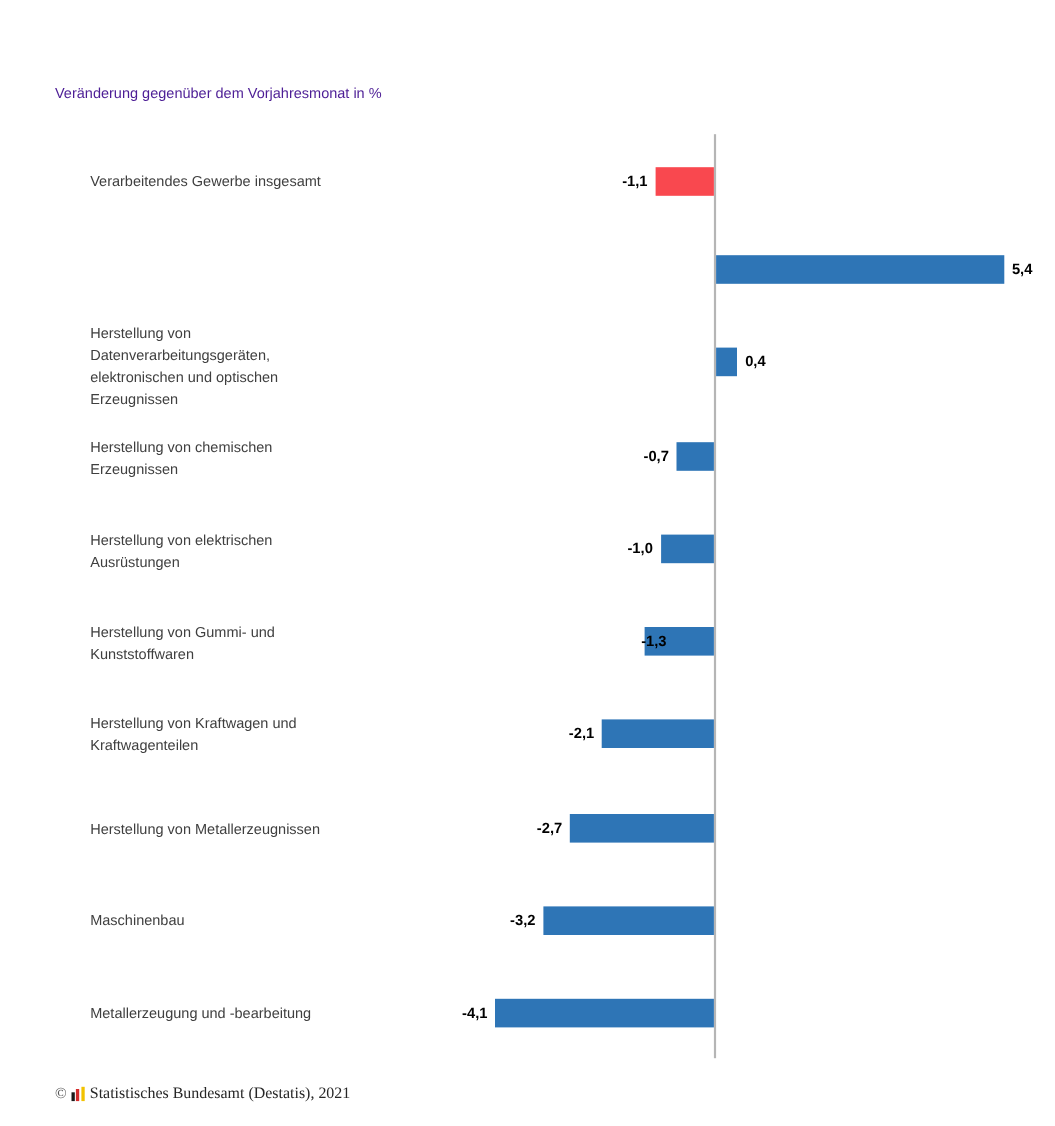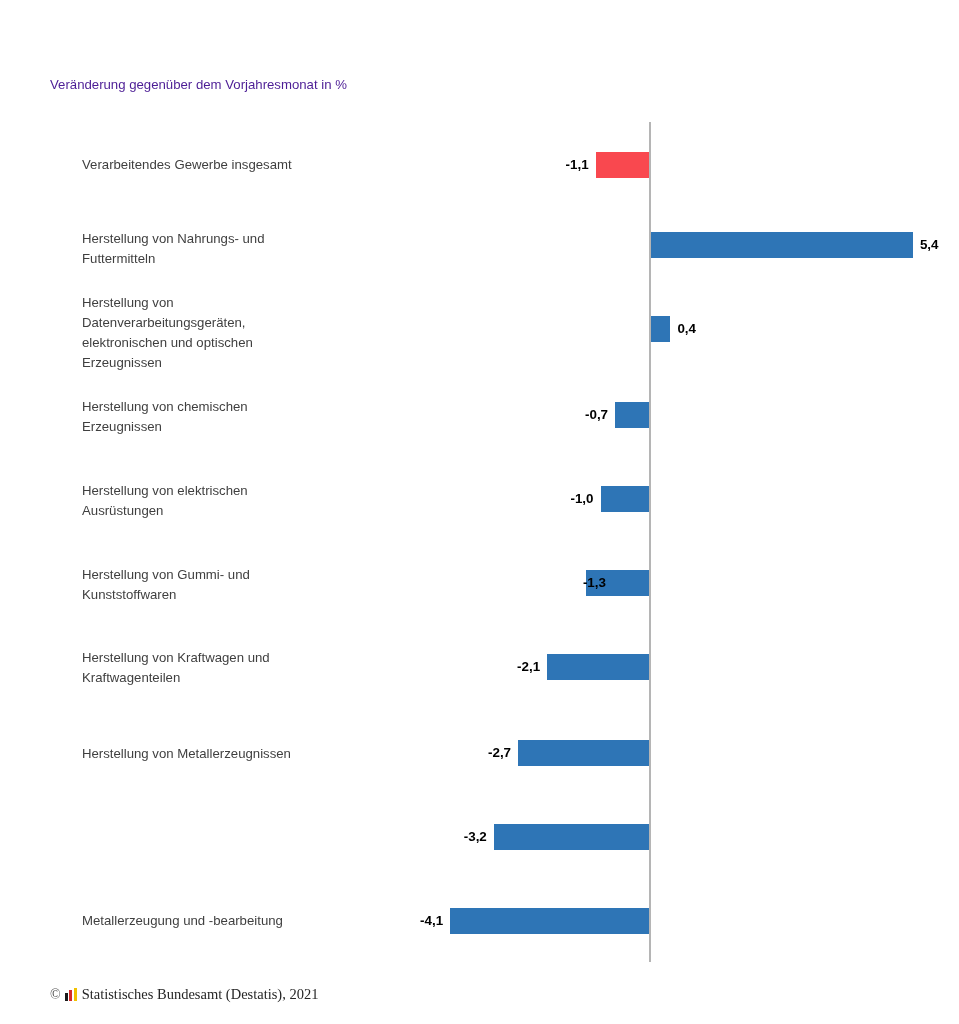--- a/index.html
+++ b/index.html
@@ -147,22 +147,20 @@
 
   <div class="plot-area">
     <div class="zero-axis"></div>
     <div id="rows-container">
         <div class="bar-row" style="top: 152px;">
           <div class="cat-label" style="top: 3px;">Verarbeitendes Gewerbe insgesamt</div>
           <div class="bar highlight" style="width: 53.35px; background: rgb(249, 72, 79); left: 563.65px;"></div>
           <div class="val-label left" style="right: 402.35px;">-1,1</div>
         </div>
         <div class="bar-row" style="top: 232px;">
-          <div class="cat-label" style="top: -3px;">Herstellung von Nahrungs- und
-Futtermitteln</div>
           <div class="bar pos" style="width: 261.9px; background: rgb(46, 117, 182); left: 619px;"></div>
           <div class="val-label right" style="left: 887.9px;">5,4</div>
         </div>
         <div class="bar-row" style="top: 316px;">
           <div class="cat-label" style="top: -23px;">Herstellung von
 Datenverarbeitungsgeräten,
 elektronischen und optischen
 Erzeugnissen</div>
           <div class="bar pos" style="width: 19.4px; background: rgb(46, 117, 182); left: 619px;"></div>
           <div class="val-label right" style="left: 645.4px;">0,4</div>
@@ -190,20 +188,21 @@
 Kraftwagenteilen</div>
           <div class="bar neg" style="width: 101.85px; background: rgb(46, 117, 182); left: 515.15px;"></div>
           <div class="val-label left" style="right: 450.85px;">-2,1</div>
         </div>
         <div class="bar-row" style="top: 740px;">
           <div class="cat-label" style="top: 4px;">Herstellung von Metallerzeugnissen</div>
           <div class="bar neg" style="width: 130.95px; background: rgb(46, 117, 182); left: 486.05px;"></div>
           <div class="val-label left" style="right: 479.95px;">-2,7</div>
         </div>
         <div class="bar-row" style="top: 824px;">
+          <div class="cat-label" style="top: 3px;">Maschinenbau</div>
           <div class="bar neg" style="width: 155.2px; background: rgb(46, 117, 182); left: 461.8px;"></div>
           <div class="val-label left" style="right: 504.2px;">-3,2</div>
         </div>
         <div class="bar-row" style="top: 908px;">
           <div class="cat-label" style="top: 3px;">Metallerzeugung und -bearbeitung</div>
           <div class="bar neg" style="width: 198.85px; background: rgb(46, 117, 182); left: 418.15px;"></div>
           <div class="val-label left" style="right: 547.85px;">-4,1</div>
         </div>
       </div>
   </div>

